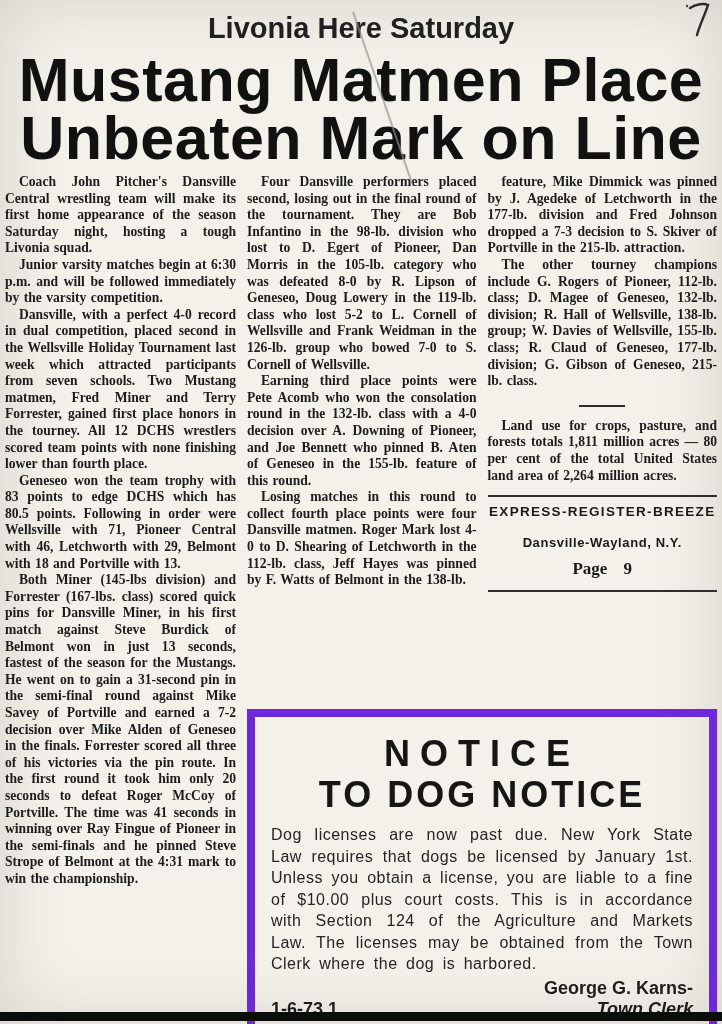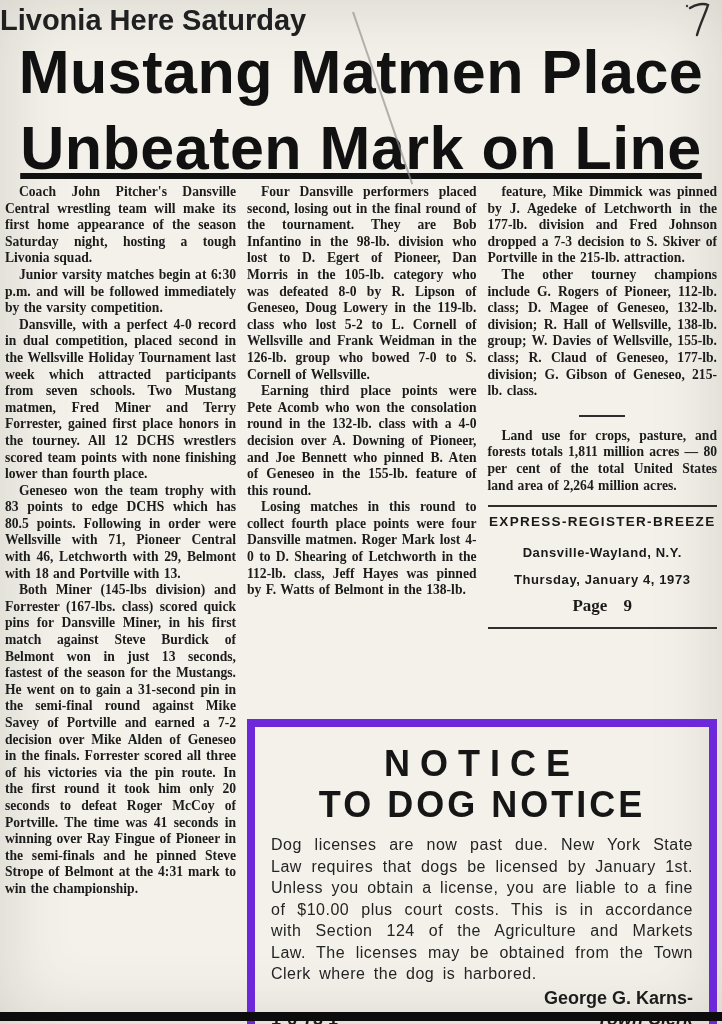--- a/index.html
+++ b/index.html
@@ -8,38 +8,39 @@
     width: 722px;
     height: 1024px;
     margin: 0 auto;
     background: #f3f1ea;
     box-shadow: inset 0 0 70px rgba(90,85,72,0.20);
     color: #1c1c1c;
     font-family: "Liberation Serif", serif;
     overflow: hidden;
   }
   .kicker {
-    padding-top: 4px;
+    padding-top: 12px;
+    text-align: center;
     font-family: "Liberation Sans", sans-serif;
     font-weight: bold;
     font-size: 29px;
     line-height: 32px;
     color: #202020;
   }
   .headline {
     font-family: "Liberation Sans", sans-serif;
     font-weight: bold;
     text-align: center;
     font-size: 61px;
     line-height: 56px;
     letter-spacing: 0.5px;
     color: #111;
     margin-top: 8px;
   }
-  .headline .hl2 { margin-top: 20px; text-decoration: underline; }
+  .headline .hl2 { margin-top: 2px; }
   .cols {
     display: flex;
     gap: 11px;
     padding: 0 5px;
     margin-top: 8px;
   }
   .col1 { width: 231px; flex: none; height: 848px; overflow: hidden; }
   .right { flex: 1; display: flex; flex-direction: column; min-width: 0; gap: 39px; }
   .right-cols { display: flex; gap: 11px; height: 488px; overflow: hidden; }
   .right-cols .rc { flex: 1; min-width: 0; }
@@ -150,21 +151,20 @@
 
           <div class="divider-short"></div>
 
           <p class="bp">Land use for crops, pasture, and forests totals 1,811 million acres — 80 per cent of the total United States land area of 2,264 million acres.</p>
 
           <div class="divider-long"></div>
 
           <div class="masthead">
             <div class="m-title">EXPRESS-REGISTER-BREEZE</div>
             <div class="m-loc">Dansville-Wayland, N.Y.</div>
-            <div class="m-date">Thursday, January 4, 1973</div>
             <div class="m-page">Page 9</div>
           </div>
 
           <div class="divider-long"></div>
         </div>
 
       </div>
 
       <div class="notice">
         <div class="n-title">

